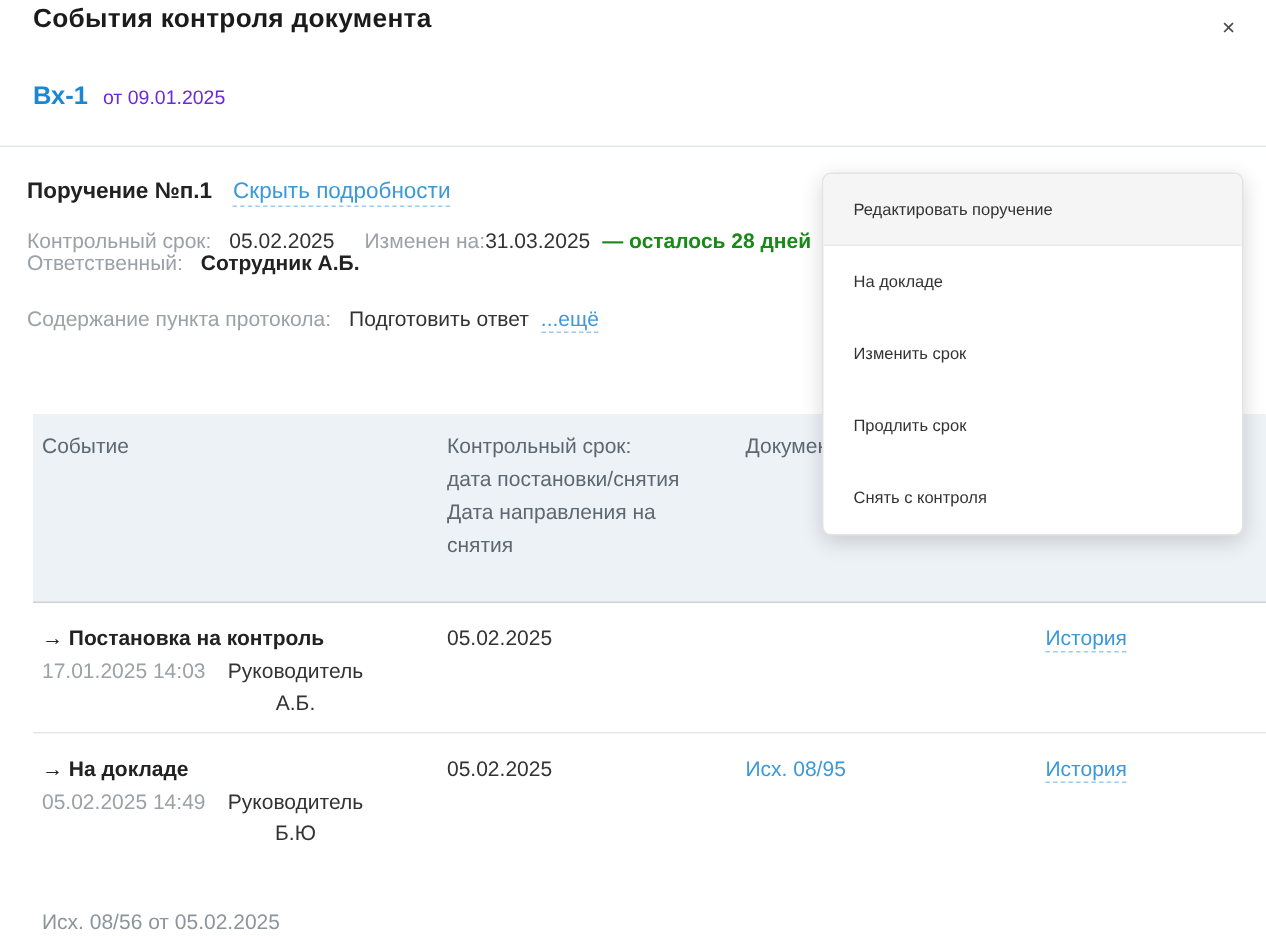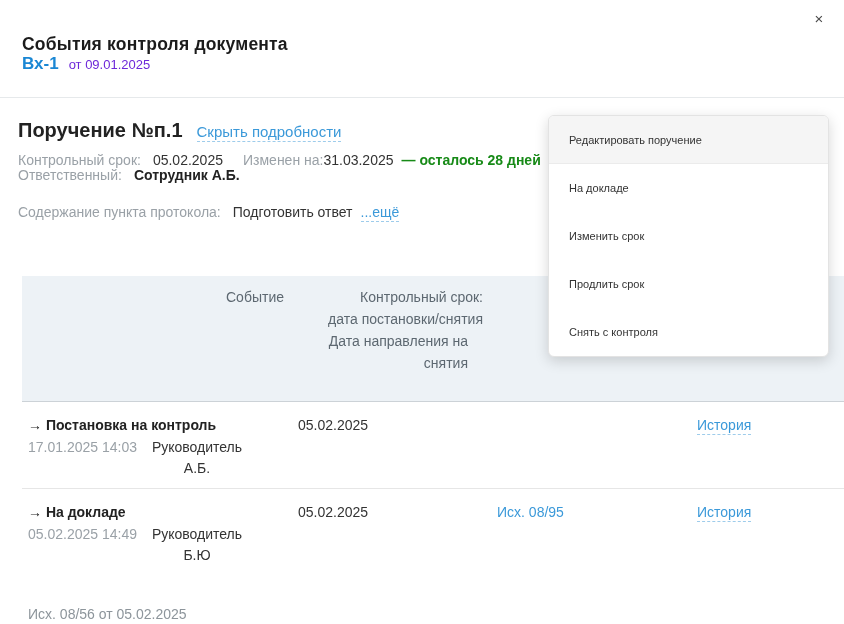--- a/index.html
+++ b/index.html
@@ -8,37 +8,37 @@
     position: relative;
     background: #ffffff;
     font-family: "Liberation Sans", sans-serif;
     color: #333;
     overflow: hidden;
   }
   .abs { position: absolute; }
 
   
   .dlg-title {
-    left: 22px; top: 34px;
+    left: 22px; top: 2px;
     font-size: 17.5px; font-weight: bold; color: #1b1b1b;
     letter-spacing: .2px;
   }
   .doc-line { left: 22px; top: 54px; display: flex; align-items: baseline; gap: 10px; justify-content: center; }
   .doc-number { font-size: 17px; font-weight: bold; color: #1a87d4; }
   .doc-date { font-size: 13px; color: #6d28d9; }
   .close-btn {
     right: 14px; top: 8px;
     font-size: 15px; color: #4a4a4a; cursor: pointer;
     width: 22px; height: 22px; text-align: center; line-height: 22px;
   }
   .hr-top { left: 0; top: 97px; width: 844px; height: 0; border-top: 1px solid #e6e9eb; }
 
   
   .asg-title-row { left: 18px; top: 119px; display: flex; align-items: baseline; gap: 14px; }
-  .asg-title { font-size: 20px; font-weight: bold; color: #222; }
+  .asg-title { font-size: 15px; font-weight: bold; color: #222; }
   .link {
     color: #3b99d9; cursor: pointer; text-decoration: none;
     border-bottom: 1px dashed #9ecceb; padding-bottom: 1px;
   }
   .link.no-underline { border-bottom: none; }
   .asg-link { font-size: 15px; }
 
   .detail-line { left: 18px; display: flex; align-items: baseline; font-size: 14px; white-space: nowrap; }
   .dl-terms { top: 152px; }
   .dl-resp  { top: 167px; }
@@ -58,21 +58,21 @@
     padding-left: 6px;
   }
   .t-head {
     background: #edf2f6;
     border-bottom: 1px solid #ccd2d7;
     height: 126px;
     padding-top: 10px;
     font-size: 14px; color: #5d6871;
     line-height: 22px;
   }
-  .t-head .cell { padding-right: 14px; text-align: right; }
+  .t-head .cell { padding-right: 14px; }
   .t-row {
     border-bottom: 1px solid #e6e6e6;
     font-size: 14px;
     padding-top: 13px;
     line-height: 21px;
   }
   .row-1 { height: 87px; }
   .row-2 { height: 102px; border-bottom: none; }
   .event-title { font-weight: bold; color: #222; }
   .event-sub { display: flex; gap: 6px; margin-top: 1px; }

